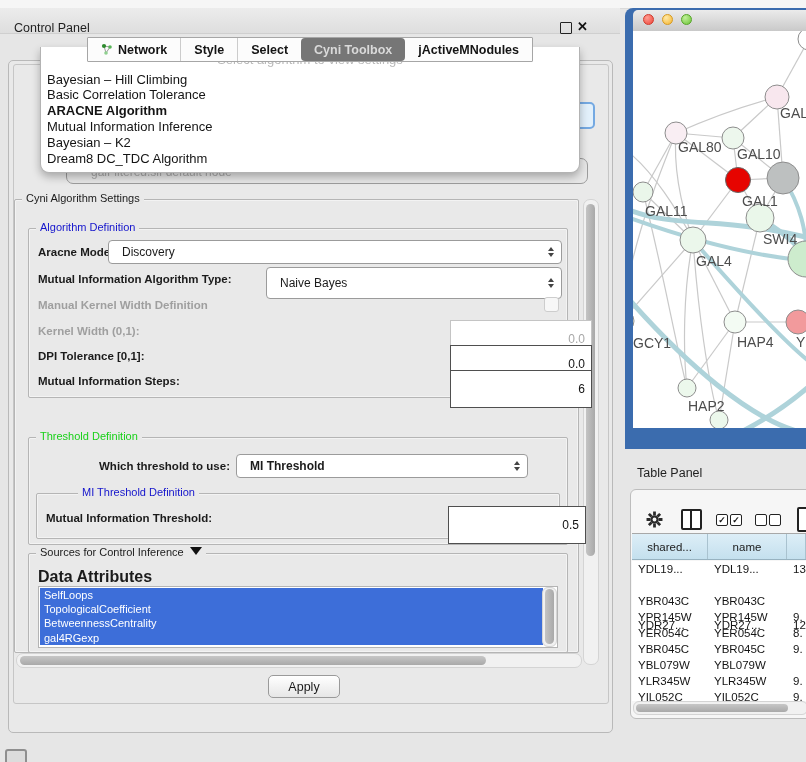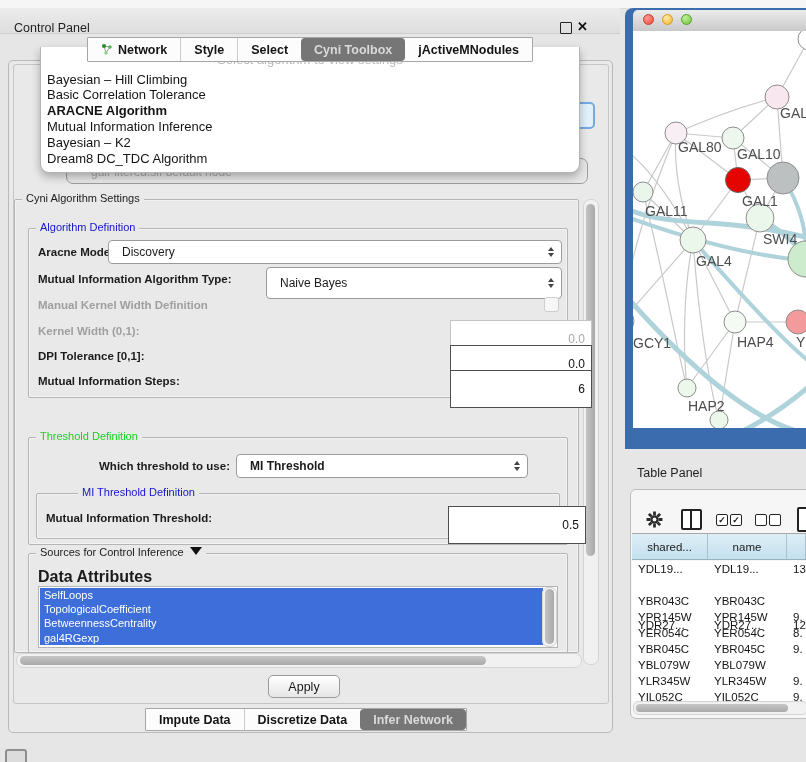--- a/index.html
+++ b/index.html
@@ -227,31 +227,20 @@
   <div class="sb-track" style="left:542px;top:587px;width:13px;height:58px;border-radius:6px;">
     <div class="sb-thumb" style="left:2px;top:1px;width:9px;height:55px;"></div>
   </div>
 
   <div class="sb-track" style="left:16px;top:653px;width:564px;height:13px;">
     <div class="sb-thumb h" style="left:3px;top:2px;width:466px;height:9px;"></div>
   </div>
 
   <div class="abs" id="apply-btn">Apply</div>
 
-  <div class="abs tabbar" id="bottom-tabs">
-      <div class="tab">
-        <span>Impute Data</span>
-      </div>
-      <div class="tab">
-        <span>Discretize Data</span>
-      </div>
-      <div class="tab sel">
-        <span>Infer Network</span>
-      </div>
-    </div>
 
   <div class="abs" id="net-frame"></div>
   <div class="abs" id="net-titlebar"></div>
   <div class="abs tlight" id="tl-red"></div>
   <div class="abs tlight" id="tl-yellow"></div>
   <div class="abs tlight" id="tl-green"></div>
   <div class="abs" id="net-canvas">
     <svg id="net-svg" width="173" height="397" viewBox="0 0 173 397">
         <path d="M 176,8 L 144,66" fill="none" stroke="#c9c9c9" stroke-width="1.2"></path>
         <path d="M 144,66 C 110,75 70,90 43,102" fill="none" stroke="#c9c9c9" stroke-width="1.2"></path>

